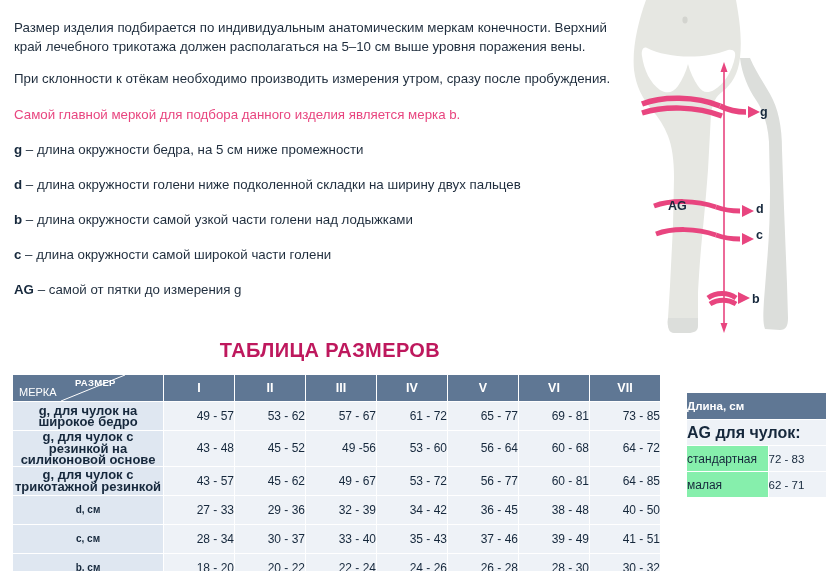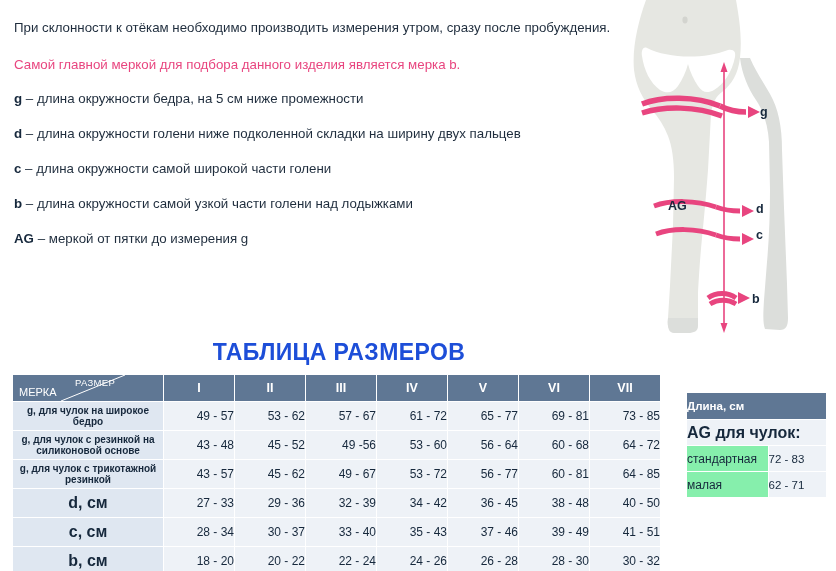--- a/index.html
+++ b/index.html
@@ -73,25 +73,24 @@
   #lbl-b  { left: 140px; top: 292px; }
   #lbl-ag { left: 56px;  top: 199px; }
 
   
   .table-title {
     position: absolute;
     left: 0;
     top: 339px;
     width: 660px;
     text-align: center;
-    font-size: 23px;
-    font-weight: bold;
-    color: #1d4ed8;
+    font-size: 20px;
+    font-weight: bold;
+    color: #be185d;
     letter-spacing: 0.4px;
-    margin-left: 9px;
   }
 
   
   .tbl-wrap {
     position: absolute;
     left: 12px;
     top: 374px;
   }
   table.main {
     border-collapse: collapse;
@@ -123,39 +122,39 @@
     left: 6px;
     top: 11px;
     font-size: 11px;
     font-weight: normal;
   }
   .hdr-corner .m2 {
     position: absolute;
     left: 62px;
     top: 2px;
     font-size: 9.5px;
-    font-weight: normal;
+    font-weight: bold;
     letter-spacing: 0.3px;
   }
   .hdr-corner .diag {
     position: absolute;
     left: 0; top: 0; right: 0; bottom: 0;
   }
   .row-label {
     background: #dfe7f1;
     color: #16283c;
-    font-size: 10px;
+    font-size: 13px;
     font-weight: bold;
     text-align: center;
     padding: 3px 5px;
     line-height: 11.5px;
     width: 140px;
   }
   .row-label.big {
-    font-size: 16px;
+    font-size: 10px;
     padding: 5px;
   }
   .val {
     background: #eef2f7;
     text-align: right;
     font-size: 12px;
     color: #16283c;
     height: 24px;
   }
   .val.tall {
@@ -211,37 +210,38 @@
     color: #16283c;
     width: 57px;
   }
 </style>
 </head>
 <body>
 
 <div class="page">
 
   <div class="text-col">
+    <p class="para">Размер изделия подбирается по индивидуальным анатомическим меркам конечности. Верхний край лечебного трикотажа должен располагаться на 5–10 см выше уровня поражения вены.</p>
     <p class="para">При склонности к отёкам необходимо производить измерения утром, сразу после пробуждения.</p>
     <p class="para note">Самой главной меркой для подбора данного изделия является мерка b.</p>
 
     <div class="legend-line">
       <span class="key">g</span><span> – длина окружности бедра, на 5 см ниже промежности</span>
     </div>
     <div class="legend-line">
       <span class="key">d</span><span> – длина окружности голени ниже подколенной складки на ширину двух пальцев</span>
     </div>
     <div class="legend-line">
+      <span class="key">b</span><span> – длина окружности самой узкой части голени над лодыжками</span>
+    </div>
+    <div class="legend-line">
       <span class="key">c</span><span> – длина окружности самой широкой части голени</span>
     </div>
     <div class="legend-line">
-      <span class="key">b</span><span> – длина окружности самой узкой части голени над лодыжками</span>
-    </div>
-    <div class="legend-line">
-      <span class="key">AG</span><span> – меркой от пятки до измерения g</span>
+      <span class="key">AG</span><span> – самой от пятки до измерения g</span>
     </div>
   </div>
 
   <div class="figure">
     <svg width="224" height="340" viewBox="0 0 224 340" xmlns="http://www.w3.org/2000/svg">
 
       <path d="M46 0 L124 0 C128 22 130 40 128 58 C126 74 120 84 110 92
                C104 96 100 104 99 114 L96 170 C94 196 92 218 90 238
                C88 258 87 276 86 292 L86 318 C86 326 84 330 78 331
                L62 331 C56 330 55 326 56 318 L58 286 C59 266 60 246 61 226

